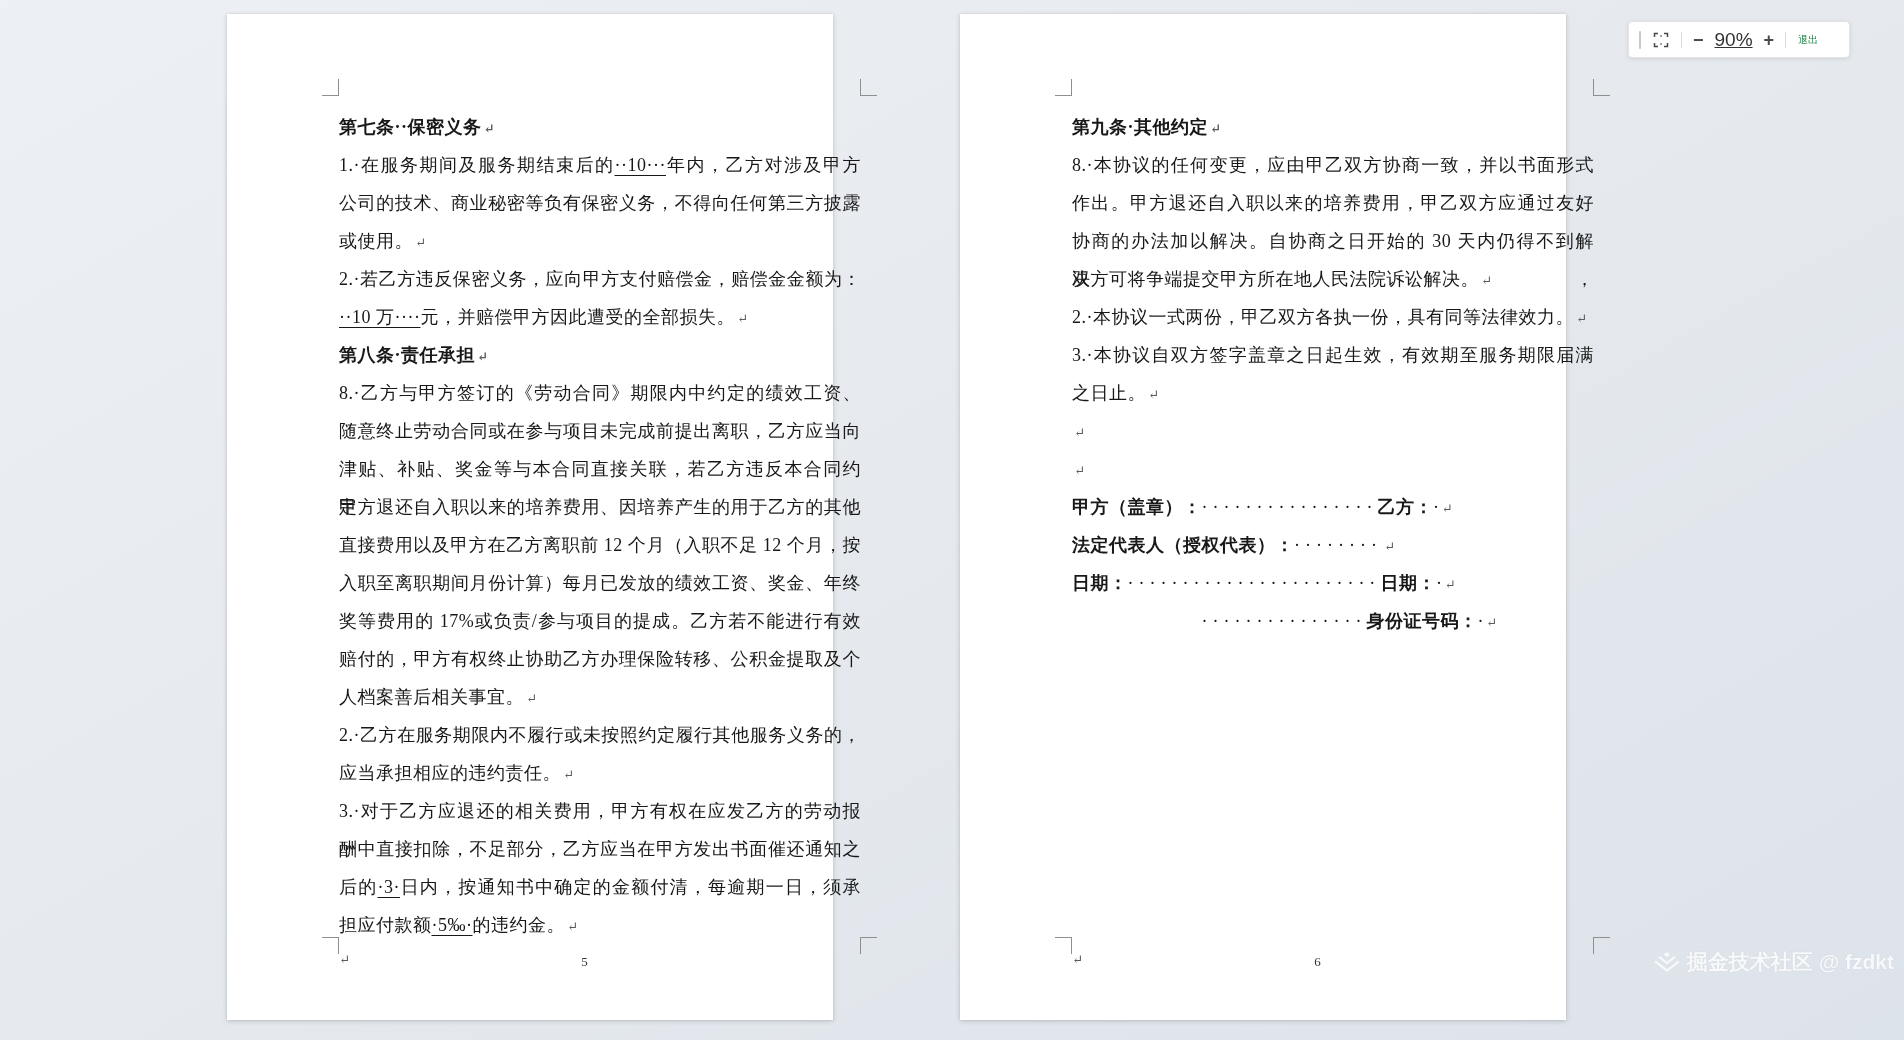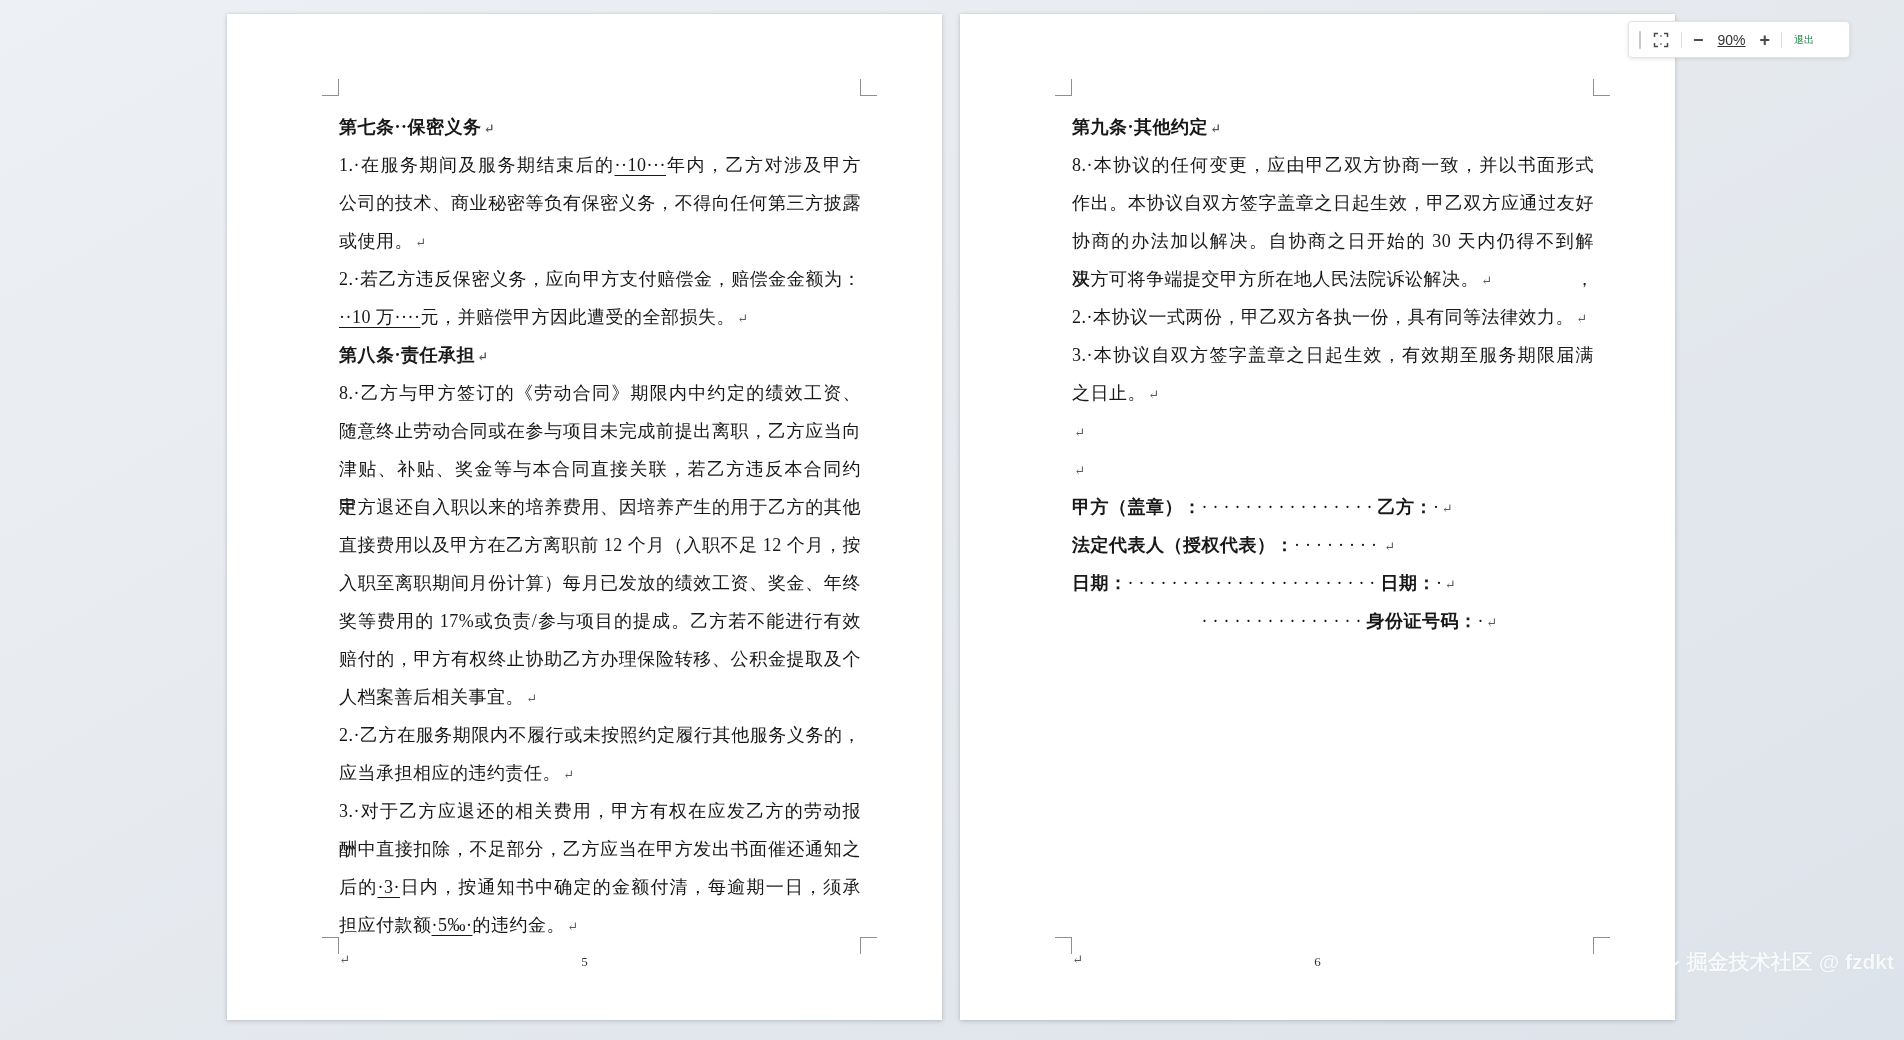--- a/index.html
+++ b/index.html
@@ -3,21 +3,21 @@
 <meta charset="utf-8">
 <style>
   html,body{margin:0;padding:0;}
   body{
     width:1904px;height:1040px;overflow:hidden;
     background:linear-gradient(150deg,#edf0f4 0%,#e6eaef 45%,#dde3ea 100%);
     font-family:"Liberation Sans","DejaVu Sans",sans-serif;
     position:relative;
   }
   .page{
-    position:absolute;top:14px;width:715px;height:1006px;
+    position:absolute;top:14px;width:606px;height:1006px;
     background:#ffffff;
     box-shadow:0 1px 5px rgba(0,0,0,.18),0 0 1px rgba(0,0,0,.12);
   }
   .page-left{left:227px;}
   .page-right{left:960px;}
   .page-text{
     position:absolute;left:112px;top:94px;width:522px;
     font-family:"Liberation Serif","DejaVu Serif",serif;
     font-size:18px;color:#181818;letter-spacing:0.5px;
   }
@@ -47,21 +47,21 @@
     box-shadow:0 1px 4px rgba(0,0,0,.10);
     display:flex;align-items:center;padding:0 10px;box-sizing:border-box;gap:9px;
   }
   .tb-divider{width:1px;height:16px;background:#dcdcdc;flex:0 0 auto;}
   .tb-handle{width:2px;height:18px;background:#c9c9c9;border-radius:1px;flex:0 0 auto;}
   .tb-btn{
     border:none;background:none;padding:2px 3px;margin:0;cursor:pointer;
     color:#3c3c3c;font-size:15px;line-height:1;display:flex;align-items:center;justify-content:center;
     font-family:"Liberation Sans","DejaVu Sans",sans-serif;
   }
-  .tb-zoom-label{font-size:14px;color:#333;min-width:34px;text-align:center;text-decoration:underline;}
+  .tb-zoom-label{font-size:19px;color:#333;min-width:34px;text-align:center;text-decoration:underline;}
   .tb-exit{font-size:10px;color:#15803d;}
   .tb-sign{font-size:18px;font-weight:bold;color:#4a4a4a;padding:0 2px;}
   
   .watermark{
     position:absolute;right:10px;top:948px;display:flex;align-items:center;gap:7px;
     color:rgba(255,255,255,0.88);font-size:21px;font-weight:bold;
     text-shadow:0 0 1px rgba(120,130,140,.25);
   }
   .watermark svg{opacity:.88;}
 </style>
@@ -104,21 +104,21 @@
 </div>
 
 <div class="page page-right">
   <div class="cmark tl"></div>
   <div class="cmark tr"></div>
   <div class="cmark bl"></div>
   <div class="cmark br"></div>
   <div class="page-text">
       <div class="line h"><span class="b">第九条·其他约定</span><span class="pilcrow">↵</span></div>
       <div class="line fill"><span>8.·本协议的任何变更，应由甲乙双方协商一致，并以书面形式</span></div>
-      <div class="line fill"><span>作出。本协议自双方签字盖章之日起生效，甲乙双方应通过友好</span></div>
+      <div class="line fill"><span>作出。甲方退还自入职以来的培养费用，甲乙双方应通过友好</span></div>
       <div class="line fill"><span>协商的办法加以解决。自协商之日开始的 30 天内仍得不到解决，</span></div>
       <div class="line"><span>双方可将争端提交甲方所在地人民法院诉讼解决。</span><span class="pilcrow">↵</span></div>
       <div class="line"><span>2.·本协议一式两份，甲乙双方各执一份，具有同等法律效力。</span><span class="pilcrow">↵</span></div>
       <div class="line fill"><span>3.·本协议自双方签字盖章之日起生效，有效期至服务期限届满</span></div>
       <div class="line"><span>之日止。</span><span class="pilcrow">↵</span></div>
       <div class="line"><span class="pilcrow">↵</span></div>
       <div class="line"><span class="pilcrow">↵</span></div>
       <div class="line"><span class="b">甲方（盖章）：</span><span class="d">················</span><span class="b">乙方：</span><span>·</span><span class="pilcrow">↵</span></div>
       <div class="line"><span class="b">法定代表人（授权代表）：</span><span class="d">········</span><span class="pilcrow">↵</span></div>
       <div class="line"><span class="b">日期：</span><span class="d">·······················</span><span class="b">日期：</span><span>·</span><span class="pilcrow">↵</span></div>

